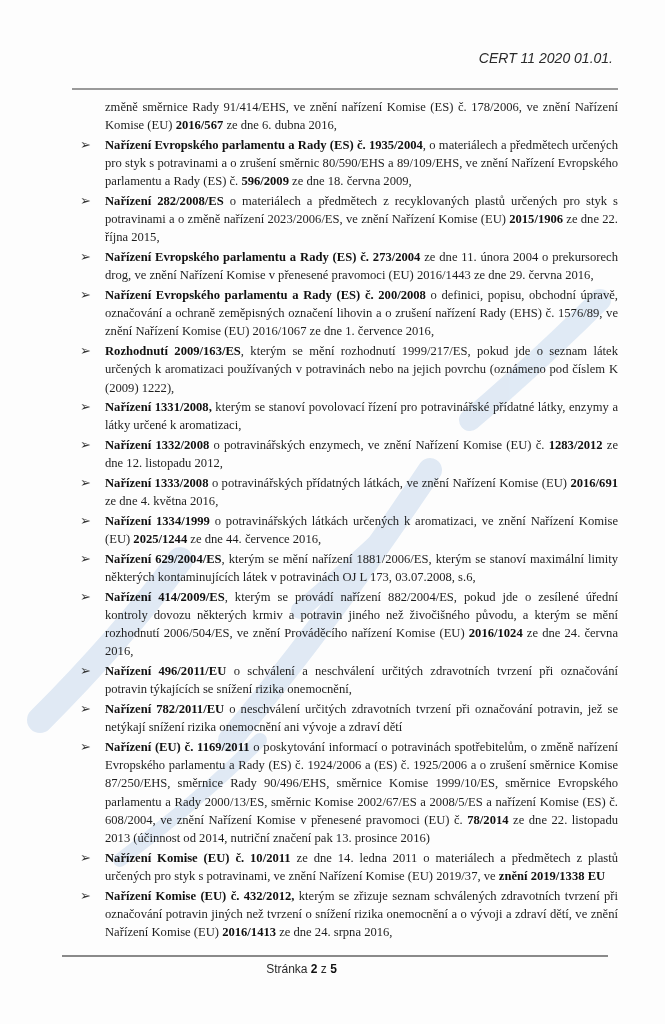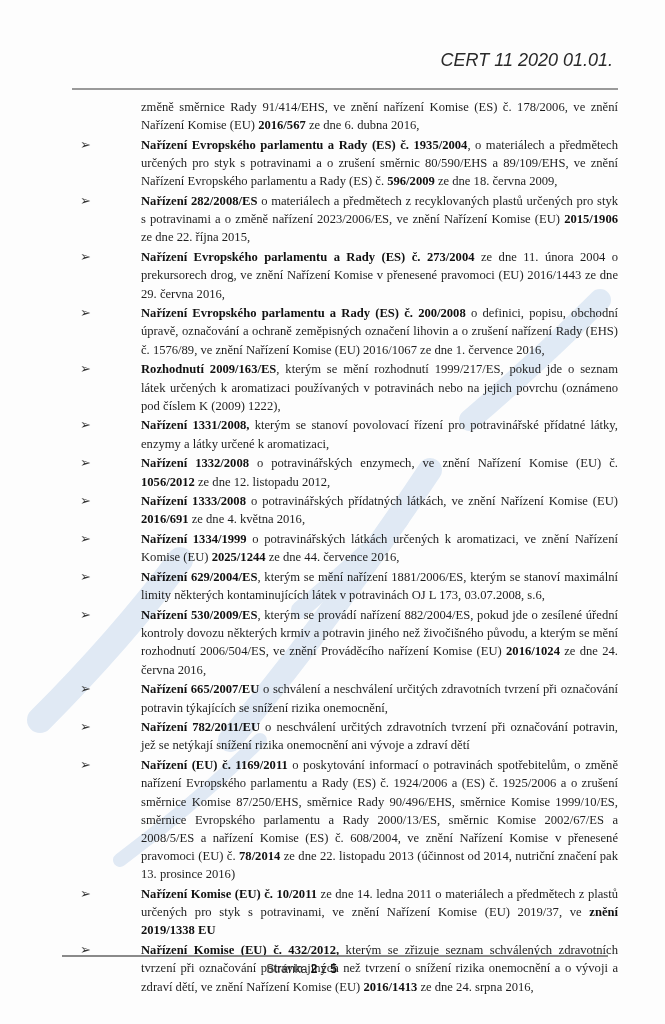--- a/index.html
+++ b/index.html
@@ -3,29 +3,29 @@
 <meta charset="utf-8">
 <style>
   html, body { margin: 0; padding: 0; }
   body {
     width: 665px; height: 1024px; background: #fdfdfd; position: relative; overflow: hidden;
     font-family: "Liberation Serif", serif; color: #1e1e1e;
   }
   .watermark { position: absolute; left: 0; top: 0; width: 665px; height: 1024px; pointer-events: none; }
   .header-ref {
     position: absolute; top: 50px; right: 52px;
-    font-family: "Liberation Sans", sans-serif; font-style: italic; font-size: 18px; color: #2a2a2a; text-align: right;
+    font-family: "Liberation Sans", sans-serif; font-style: italic; font-size: 14px; color: #2a2a2a; text-align: right;
   }
   .header-rule { position: absolute; top: 88px; left: 72px; width: 546px; height: 2px; background: #9a9a9a; }
   .content { position: absolute; top: 98px; left: 78px; width: 540px; font-size: 12.6px; line-height: 18.2px; }
   .content p { margin: 0; text-align: justify; }
   .cont { padding-left: 27px; }
   .item { position: relative; padding-left: 27px; margin-top: 1.5px; }
   .bullet { position: absolute; left: 2px; top: 0; font-size: 13px; color: #333; font-family: "DejaVu Sans", sans-serif; }
-  .item p, .cont p { text-align: justify; margin-left: 36px; }
+  .item p, .cont p { text-align: justify; }
   b { font-weight: bold; color: #111; }
   .footer-rule { position: absolute; top: 955px; left: 62px; width: 546px; height: 1.5px; background: #8a8a8a; }
   .footer { position: absolute; top: 962px; left: 0; width: 603px; text-align: center;
     font-family: "Liberation Sans", sans-serif; font-size: 12px; color: #2a2a2a; }
 </style>
 </head>
 <body>
 
 <svg class="watermark" viewBox="0 0 665 1024">
   <g fill="none" stroke="#dbe6f3" stroke-linecap="round" opacity="0.85">
@@ -64,41 +64,41 @@
       <div class="item">
         <span class="bullet">➢</span>
         <p><b>Rozhodnutí 2009/163/ES</b><span>, kterým se mění rozhodnutí 1999/217/ES, pokud jde o seznam látek určených k aromatizaci používaných v potravinách nebo na jejich povrchu (oznámeno pod číslem K (2009) 1222),</span></p>
       </div>
       <div class="item">
         <span class="bullet">➢</span>
         <p><b>Nařízení 1331/2008,</b><span> kterým se stanoví povolovací řízení pro potravinářské přídatné látky, enzymy a látky určené k aromatizaci,</span></p>
       </div>
       <div class="item">
         <span class="bullet">➢</span>
-        <p><b>Nařízení 1332/2008</b><span> o potravinářských enzymech, ve znění Nařízení Komise (EU) č. </span><b>1056/2012</b><span> ze dne 12. listopadu 2012,</span></p>
+        <p><b>Nařízení 1332/2008</b><span> o potravinářských enzymech, ve znění Nařízení Komise (EU) č. </span><b>1283/2012</b><span> ze dne 12. listopadu 2012,</span></p>
       </div>
       <div class="item">
         <span class="bullet">➢</span>
         <p><b>Nařízení 1333/2008</b><span> o potravinářských přídatných látkách, ve znění Nařízení Komise (EU) </span><b>2016/691</b><span> ze dne 4. května 2016,</span></p>
       </div>
       <div class="item">
         <span class="bullet">➢</span>
         <p><b>Nařízení 1334/1999</b><span> o potravinářských látkách určených k aromatizaci, ve znění Nařízení Komise (EU) </span><b>2025/1244</b><span> ze dne 44. července 2016,</span></p>
       </div>
       <div class="item">
         <span class="bullet">➢</span>
         <p><b>Nařízení 629/2004/ES</b><span>, kterým se mění nařízení 1881/2006/ES, kterým se stanoví maximální limity některých kontaminujících látek v potravinách OJ L 173, 03.07.2008, s.6,</span></p>
       </div>
       <div class="item">
         <span class="bullet">➢</span>
-        <p><b>Nařízení 530/2009/ES</b><span>, kterým se provádí nařízení 882/2004/ES, pokud jde o zesílené úřední kontroly dovozu některých krmiv a potravin jiného než živočišného původu, a kterým se mění rozhodnutí 2006/504/ES, ve znění Prováděcího nařízení Komise (EU) </span><b>2016/1024</b><span> ze dne 24. června 2016,</span></p>
+        <p><b>Nařízení 414/2009/ES</b><span>, kterým se provádí nařízení 882/2004/ES, pokud jde o zesílené úřední kontroly dovozu některých krmiv a potravin jiného než živočišného původu, a kterým se mění rozhodnutí 2006/504/ES, ve znění Prováděcího nařízení Komise (EU) </span><b>2016/1024</b><span> ze dne 24. června 2016,</span></p>
       </div>
       <div class="item">
         <span class="bullet">➢</span>
-        <p><b>Nařízení 665/2007/EU</b><span> o schválení a neschválení určitých zdravotních tvrzení při označování potravin týkajících se snížení rizika onemocnění,</span></p>
+        <p><b>Nařízení 496/2011/EU</b><span> o schválení a neschválení určitých zdravotních tvrzení při označování potravin týkajících se snížení rizika onemocnění,</span></p>
       </div>
       <div class="item">
         <span class="bullet">➢</span>
         <p><b>Nařízení 782/2011/EU</b><span> o neschválení určitých zdravotních tvrzení při označování potravin, jež se netýkají snížení rizika onemocnění ani vývoje a zdraví dětí</span></p>
       </div>
       <div class="item">
         <span class="bullet">➢</span>
         <p><b>Nařízení (EU) č. 1169/2011</b><span>  o poskytování informací o potravinách spotřebitelům, o změně nařízení Evropského parlamentu a Rady (ES) č. 1924/2006 a (ES) č. 1925/2006 a o zrušení směrnice Komise 87/250/EHS, směrnice Rady 90/496/EHS, směrnice Komise 1999/10/ES, směrnice Evropského parlamentu a Rady 2000/13/ES, směrnic Komise 2002/67/ES a 2008/5/ES a nařízení Komise (ES) č. 608/2004, ve znění Nařízení Komise v přenesené pravomoci (EU) č. </span><b>78/2014</b><span> ze dne 22. listopadu 2013 (účinnost od 2014, nutriční značení pak 13. prosince 2016)</span></p>
       </div>
       <div class="item">

